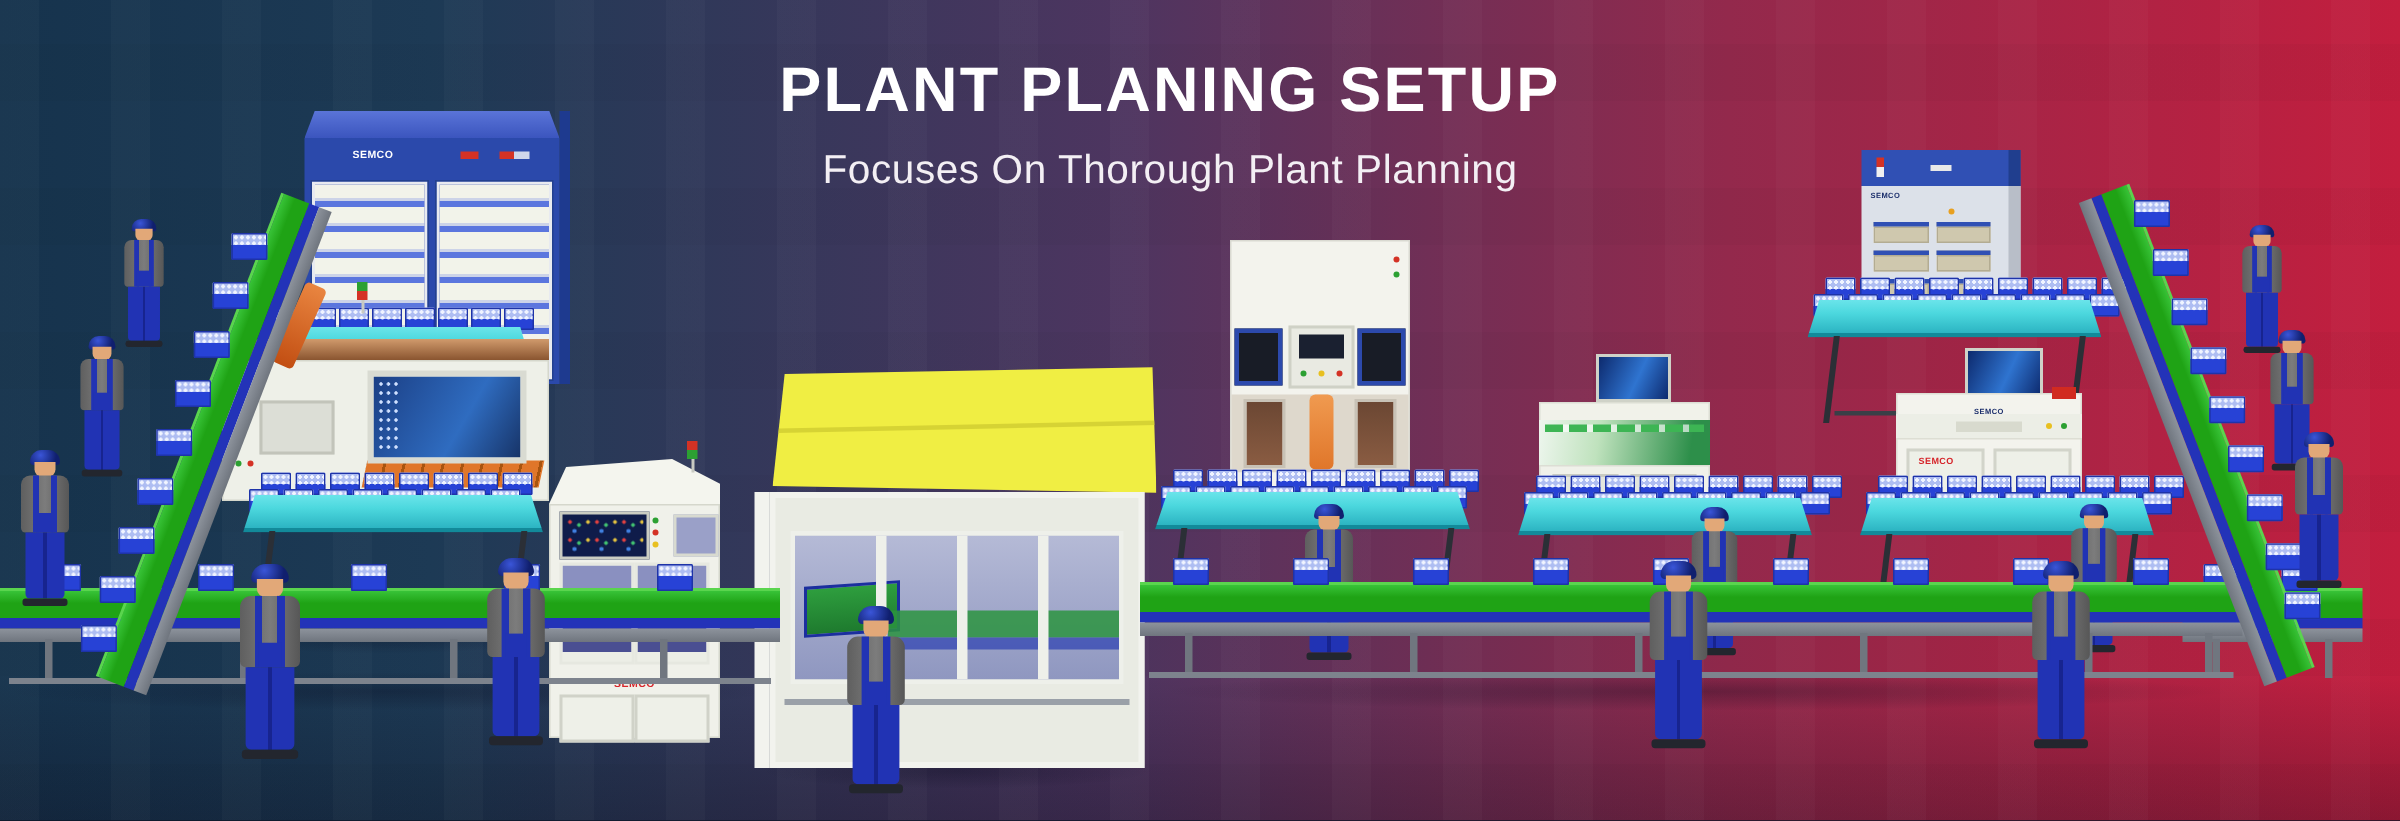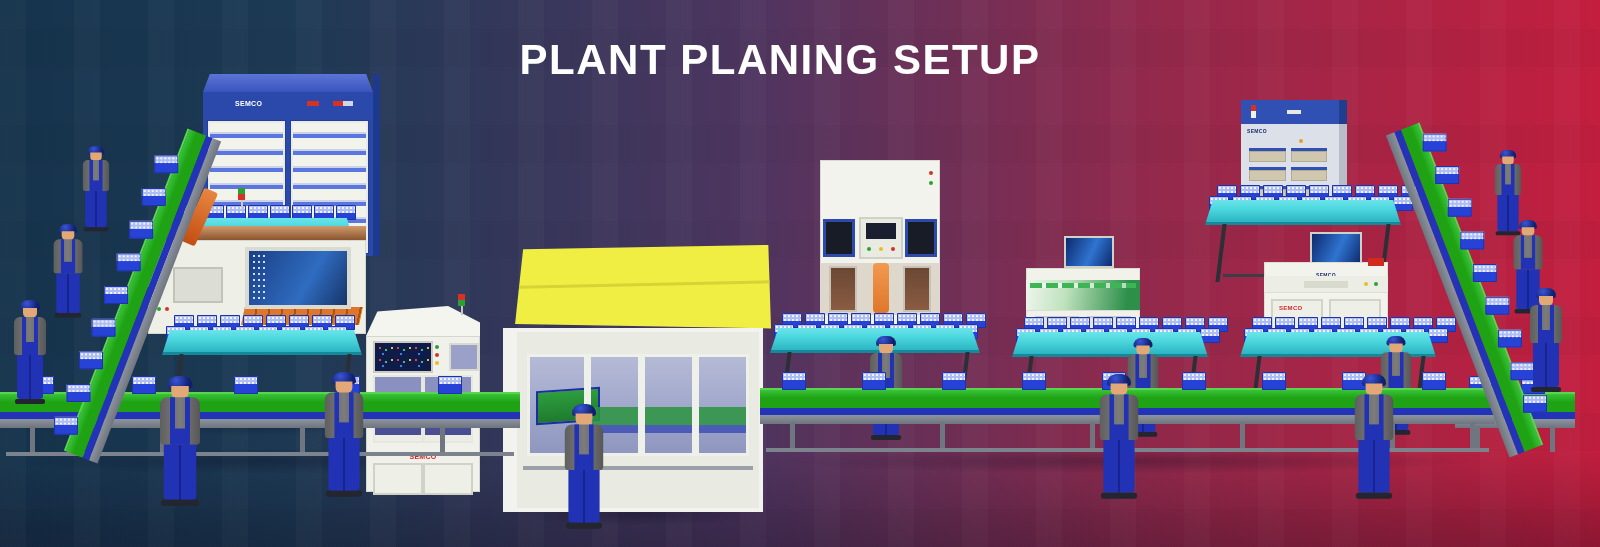--- a/index.html
+++ b/index.html
@@ -184,20 +184,21 @@
 <div class="banner">
   <div class="bg-fx"></div>
 
   <div class="shadow" style="left:770px;top:448px;width:720px;height:26px"></div>
   <div class="shadow" style="left:0;top:448px;width:520px;height:26px"></div>
   <div class="shadow" style="left:505px;top:502px;width:265px;height:24px"></div>
   <div class="shadow" style="left:140px;top:412px;width:230px;height:24px"></div>
 
   <div class="title-block">
     <h1>PLANT PLANING SETUP</h1>
+    <h2>Focuses On Thorough Plant Planning</h2>
   </div>
 
   <div class="machine back cc">
     <div class="cc-roof"></div>
     <div class="cc-head">
       <span class="logo">SEMCO</span>
       <i class="badge" style="left:104px;top:9px;width:12px;background:#d43225"></i>
       <i class="badge" style="left:130px;top:9px;width:20px;background:linear-gradient(90deg,#d43225 50%,#cfd6ea 50%)"></i>
     </div>
     <div class="cc-body">

